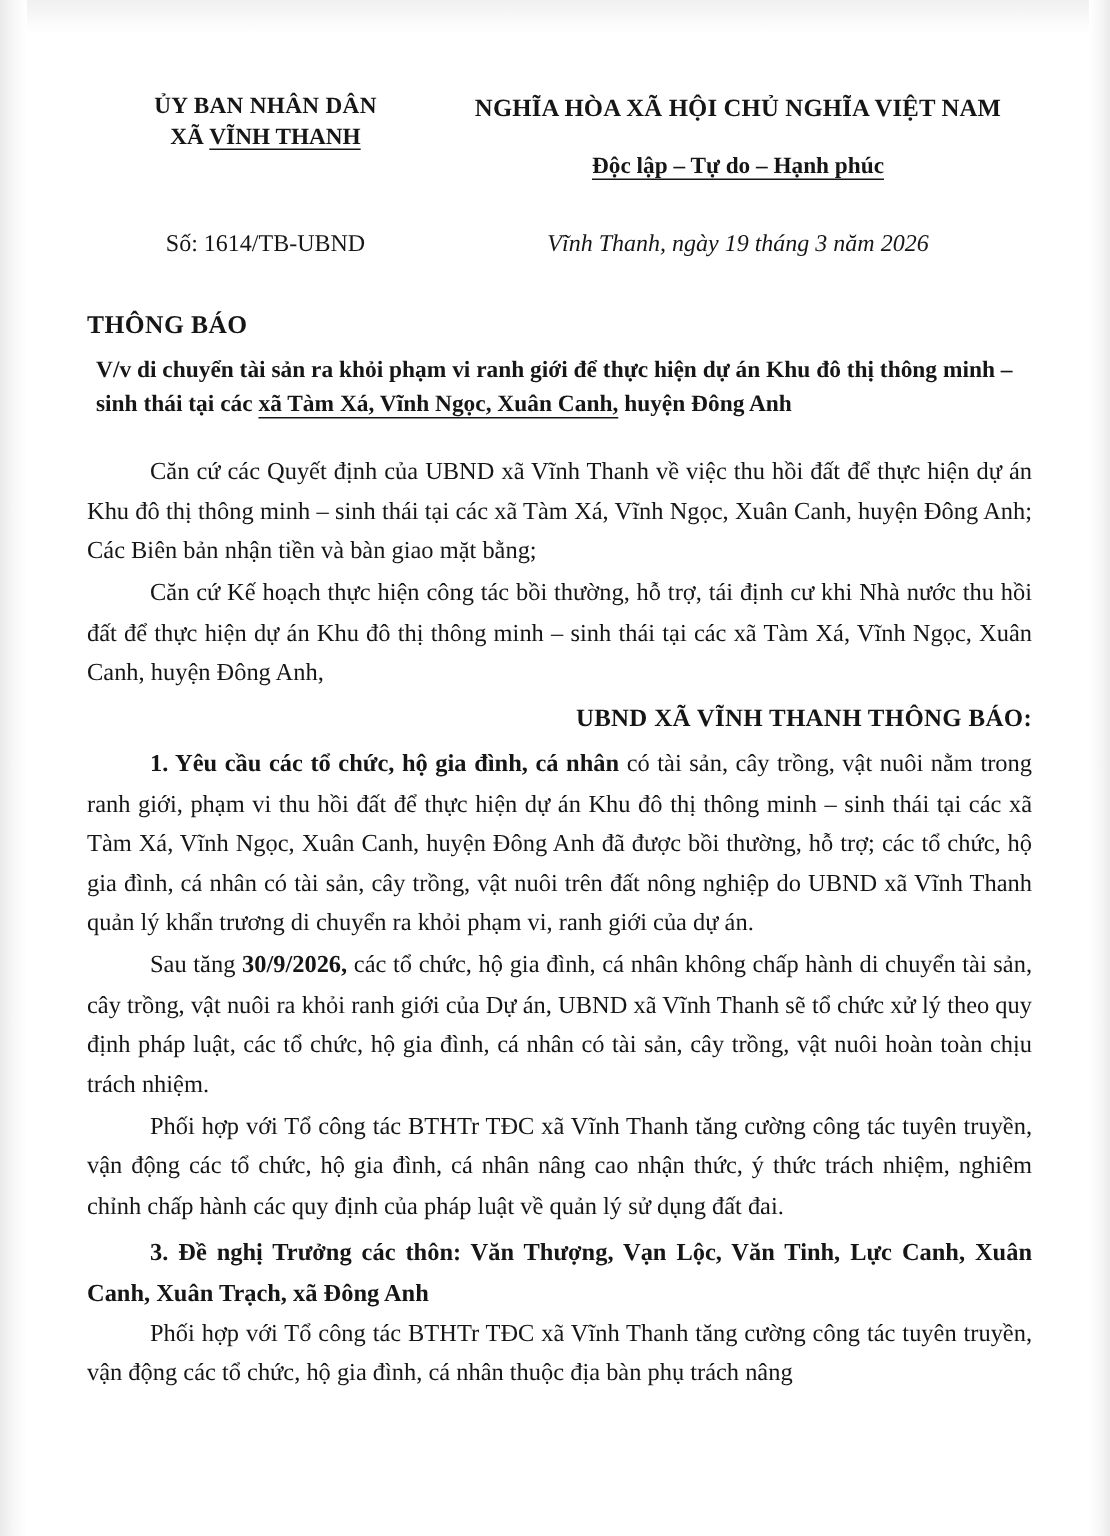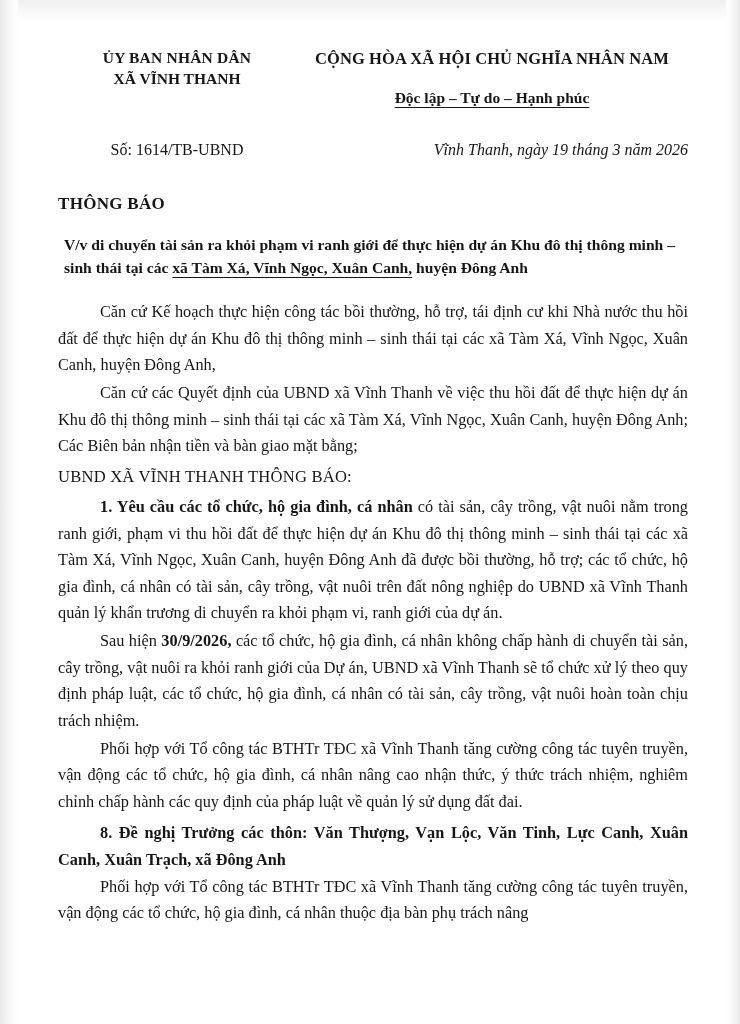--- a/index.html
+++ b/index.html
@@ -28,21 +28,21 @@
     right: 0; top: 0; bottom: 0; width: 14px;
     background: linear-gradient(to left, #ebebec 0%, #f7f7f8 50%, #ffffff 100%);
   }
   .scan-edge-top {
     left: 0; right: 0; top: 0; height: 22px;
     background: linear-gradient(to bottom, #f0f0f1 0%, #ffffff 100%);
   }
 
   .page {
     position: relative;
-    padding: 4px 52px 0 58px;
+    padding: 17px 52px 0 58px;
     box-sizing: border-box;
     width: 740px;
   }
 
   
   .letterhead {
     display: flex;
     align-items: flex-start;
     padding-top: 44px;
   }
@@ -62,20 +62,21 @@
     line-height: 1.35;
     white-space: nowrap;
   }
   .org-line-2 {
     font-weight: bold;
     font-size: 15.5px;
     line-height: 1.35;
     white-space: nowrap;
   }
   .org-line-2 .uline {
+    text-decoration: underline;
     text-underline-offset: 3px;
     text-decoration-thickness: 1.4px;
   }
   .nation-line {
     font-weight: bold;
     font-size: 16.5px;
     letter-spacing: 0.1px;
     line-height: 1.35;
     white-space: nowrap;
   }
@@ -99,42 +100,42 @@
   }
   .doc-number {
     width: 238px;
     flex: 0 0 auto;
     text-align: center;
     font-size: 16px;
     white-space: nowrap;
   }
   .doc-date {
     flex: 1 1 auto;
-    text-align: right;
+    text-align: center;
     font-style: italic;
     font-size: 16px;
     white-space: nowrap;
   }
 
   
   .title-block {
     margin-top: 34px;
     text-align: left;
   }
   .title-main {
     font-weight: bold;
     font-size: 17px;
     letter-spacing: 0.3px;
     line-height: 1.3;
   }
   .title-sub {
     font-weight: bold;
     font-size: 15.6px;
     line-height: 1.45;
-    margin-top: 19px;
+    margin-top: 8px;
     padding: 0 6px;
   }
   .title-sub .uline {
     text-decoration: underline;
     text-underline-offset: 3.5px;
     text-decoration-thickness: 1.3px;
   }
 
   
   .body {
@@ -142,22 +143,22 @@
     font-size: 16.3px;
     line-height: 1.62;
     text-align: justify;
     text-justify: inter-word;
   }
   .para {
     text-indent: 42px;
     margin: 0 0 2px 0;
   }
   .center-head {
-    text-align: left;
-    font-weight: normal;
+    text-align: right;
+    font-weight: bold;
     font-size: 16.6px;
     text-indent: 0;
     margin: 4px 0 4px 0;
     letter-spacing: 0.2px;
   }
   .sec-head {
     text-indent: 42px;
     font-weight: bold;
     margin: 5px 0 1px 0;
     text-align: justify;
@@ -172,48 +173,48 @@
 <div class="scan-edge-right"></div>
 
 <div class="page">
 
   <div class="letterhead">
     <div class="lh-left">
       <div class="org-line">ỦY BAN NHÂN DÂN</div>
       <div class="org-line-2"><span>XÃ </span><span class="uline">VĨNH THANH</span></div>
     </div>
     <div class="lh-right">
-      <div class="nation-line">CỘNG HÒA XÃ HỘI CHỦ NGHĨA NHÂN NAM</div>
+      <div class="nation-line">NGHĨA HÒA XÃ HỘI CHỦ NGHĨA VIỆT NAM</div>
       <div class="motto-line"><span class="uline">Độc lập – Tự do – Hạnh phúc</span></div>
     </div>
   </div>
 
   <div class="subhead">
     <div class="doc-number">Số: 1614/TB-UBND</div>
     <div class="doc-date">Vĩnh Thanh, ngày 19 tháng 3   năm 2026</div>
   </div>
 
   <div class="title-block">
     <div class="title-main">THÔNG BÁO</div>
     <div class="title-sub"><span>V/v di chuyển tài sản ra khỏi phạm vi ranh giới để thực hiện dự án Khu đô thị thông</span> <span>minh – sinh thái tại các </span><span class="uline">xã Tàm Xá, Vĩnh Ngọc, Xuân Canh,</span><span> huyện Đông Anh</span></div>
   </div>
 
   <div class="body">
 
+    <p class="para">Căn cứ các Quyết định của UBND xã Vĩnh Thanh về việc thu hồi đất để thực hiện dự án Khu đô thị thông minh – sinh thái tại các xã Tàm Xá, Vĩnh Ngọc, Xuân Canh, huyện Đông Anh; Các Biên bản nhận tiền và bàn giao mặt bằng;</p>
+
     <p class="para">Căn cứ Kế hoạch thực hiện công tác bồi thường, hỗ trợ, tái định cư khi Nhà nước thu hồi đất để thực hiện dự án Khu đô thị thông minh – sinh thái tại các xã Tàm Xá, Vĩnh Ngọc, Xuân Canh, huyện Đông Anh,</p>
 
-    <p class="para">Căn cứ các Quyết định của UBND xã Vĩnh Thanh về việc thu hồi đất để thực hiện dự án Khu đô thị thông minh – sinh thái tại các xã Tàm Xá, Vĩnh Ngọc, Xuân Canh, huyện Đông Anh; Các Biên bản nhận tiền và bàn giao mặt bằng;</p>
-
     <p class="center-head">UBND XÃ VĨNH THANH THÔNG BÁO:</p>
 
     <p class="para"><b>1. Yêu cầu các tổ chức, hộ gia đình, cá nhân</b><span> có tài sản, cây trồng, vật nuôi nằm trong ranh giới, phạm vi thu hồi đất để thực hiện dự án Khu đô thị thông minh – sinh thái tại các xã Tàm Xá, Vĩnh Ngọc, Xuân Canh, huyện Đông Anh đã được bồi thường, hỗ trợ; các tổ chức, hộ gia đình, cá nhân có tài sản, cây trồng, vật nuôi trên đất nông nghiệp do UBND xã Vĩnh Thanh quản lý khẩn trương di chuyển ra khỏi phạm vi, ranh giới của dự án.</span></p>
 
-    <p class="para"><span>Sau hiện </span><b>30/9/2026,</b><span> các tổ chức, hộ gia đình, cá nhân không chấp hành di chuyển tài sản, cây trồng, vật nuôi ra khỏi ranh giới của Dự án, UBND xã Vĩnh Thanh sẽ tổ chức xử lý theo quy định pháp luật, các tổ chức, hộ gia đình, cá nhân có tài sản, cây trồng, vật nuôi hoàn toàn chịu trách nhiệm.</span></p>
+    <p class="para"><span>Sau tăng </span><b>30/9/2026,</b><span> các tổ chức, hộ gia đình, cá nhân không chấp hành di chuyển tài sản, cây trồng, vật nuôi ra khỏi ranh giới của Dự án, UBND xã Vĩnh Thanh sẽ tổ chức xử lý theo quy định pháp luật, các tổ chức, hộ gia đình, cá nhân có tài sản, cây trồng, vật nuôi hoàn toàn chịu trách nhiệm.</span></p>
 
 
     <p class="para">Phối hợp với Tổ công tác BTHTr TĐC xã Vĩnh Thanh tăng cường công tác tuyên truyền, vận động các tổ chức, hộ gia đình, cá nhân nâng cao nhận thức, ý thức trách nhiệm, nghiêm chỉnh chấp hành các quy định của pháp luật về quản lý sử dụng đất đai.</p>
 
-    <p class="sec-head">8. Đề nghị Trưởng các thôn: Văn Thượng, Vạn Lộc, Văn Tinh, Lực Canh, Xuân Canh, Xuân Trạch, xã Đông Anh</p>
+    <p class="sec-head">3. Đề nghị Trưởng các thôn: Văn Thượng, Vạn Lộc, Văn Tinh, Lực Canh, Xuân Canh, Xuân Trạch, xã Đông Anh</p>
 
     <p class="para">Phối hợp với Tổ công tác BTHTr TĐC xã Vĩnh Thanh tăng cường công tác tuyên truyền, vận động các tổ chức, hộ gia đình, cá nhân thuộc địa bàn phụ trách nâng</p>
 
   </div>
 </div>
 
 </body></html>

